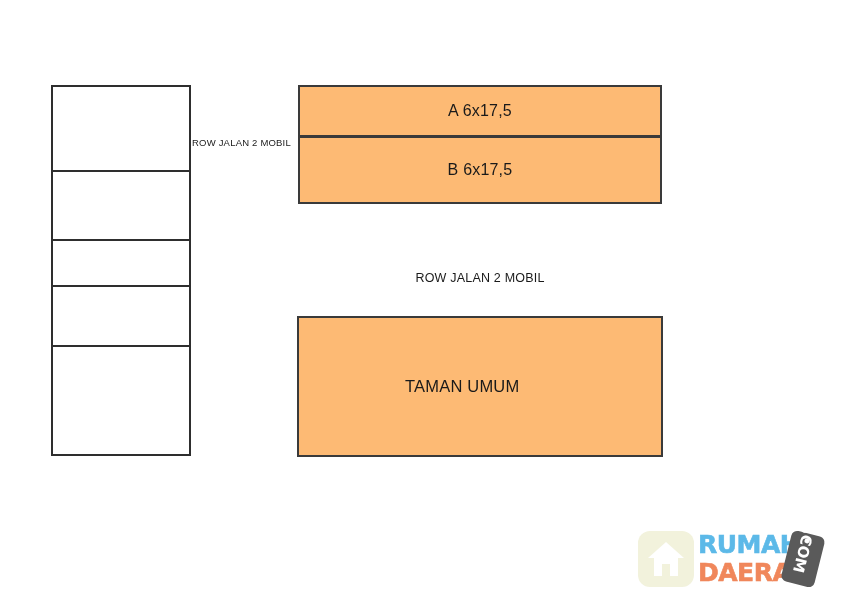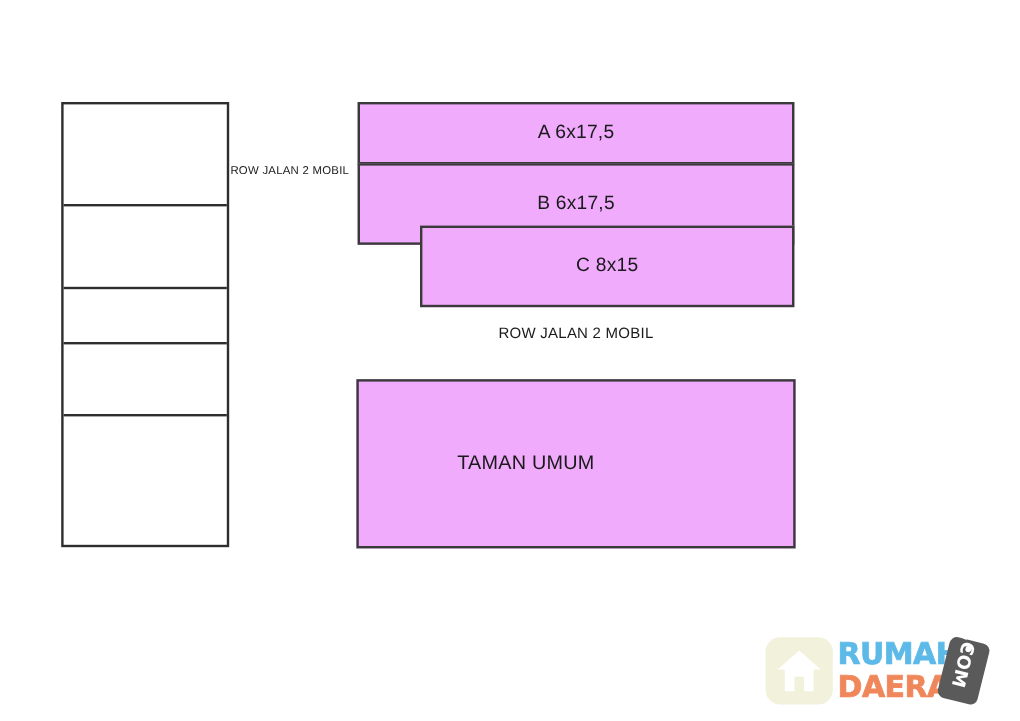--- a/index.html
+++ b/index.html
@@ -16,21 +16,21 @@
     width: 850px;
     height: 601px;
     background: #ffffff;
     overflow: hidden;
   }
 
   
   .plot {
     position: absolute;
     box-sizing: border-box;
-    background: #f0abfc;
+    background: #fdba74;
     border: 2px solid #3a3a3a;
     display: flex;
     align-items: center;
     justify-content: center;
   }
   .plot-label {
     color: #1a1a1a;
     white-space: nowrap;
     letter-spacing: 0.2px;
   }
@@ -85,21 +85,21 @@
   #block-taman {
     left: 297px;
     top: 316px;
     width: 366px;
     height: 141px;
     align-items: center;
     justify-content: flex-start;
   }
   #block-taman .plot-label {
     font-size: 16.5px;
-    margin-left: 82px;
+    margin-left: 106px;
   }
 
   
   #watermark {
     position: absolute;
     left: 638px;
     top: 528px;
     width: 206px;
     height: 62px;
   }
@@ -183,23 +183,20 @@
   <div class="road-label" id="road-label-left">ROW JALAN 2 MOBIL</div>
 
   <div class="plot" id="block-a">
     <span class="plot-label">A 6x17,5</span>
   </div>
 
   <div class="plot" id="block-b">
     <span class="plot-label">B 6x17,5</span>
   </div>
 
-  <div class="plot" id="block-c">
-    <span class="plot-label">C 8x15</span>
-  </div>
 
   <div class="road-label" id="road-label-center">ROW JALAN 2 MOBIL</div>
 
   <div class="plot" id="block-taman">
     <span class="plot-label">TAMAN UMUM</span>
   </div>
 
   <div id="watermark">
     <div id="watermark-house-icon">
       <svg width="40" height="38" viewBox="0 0 40 38" aria-hidden="true">

